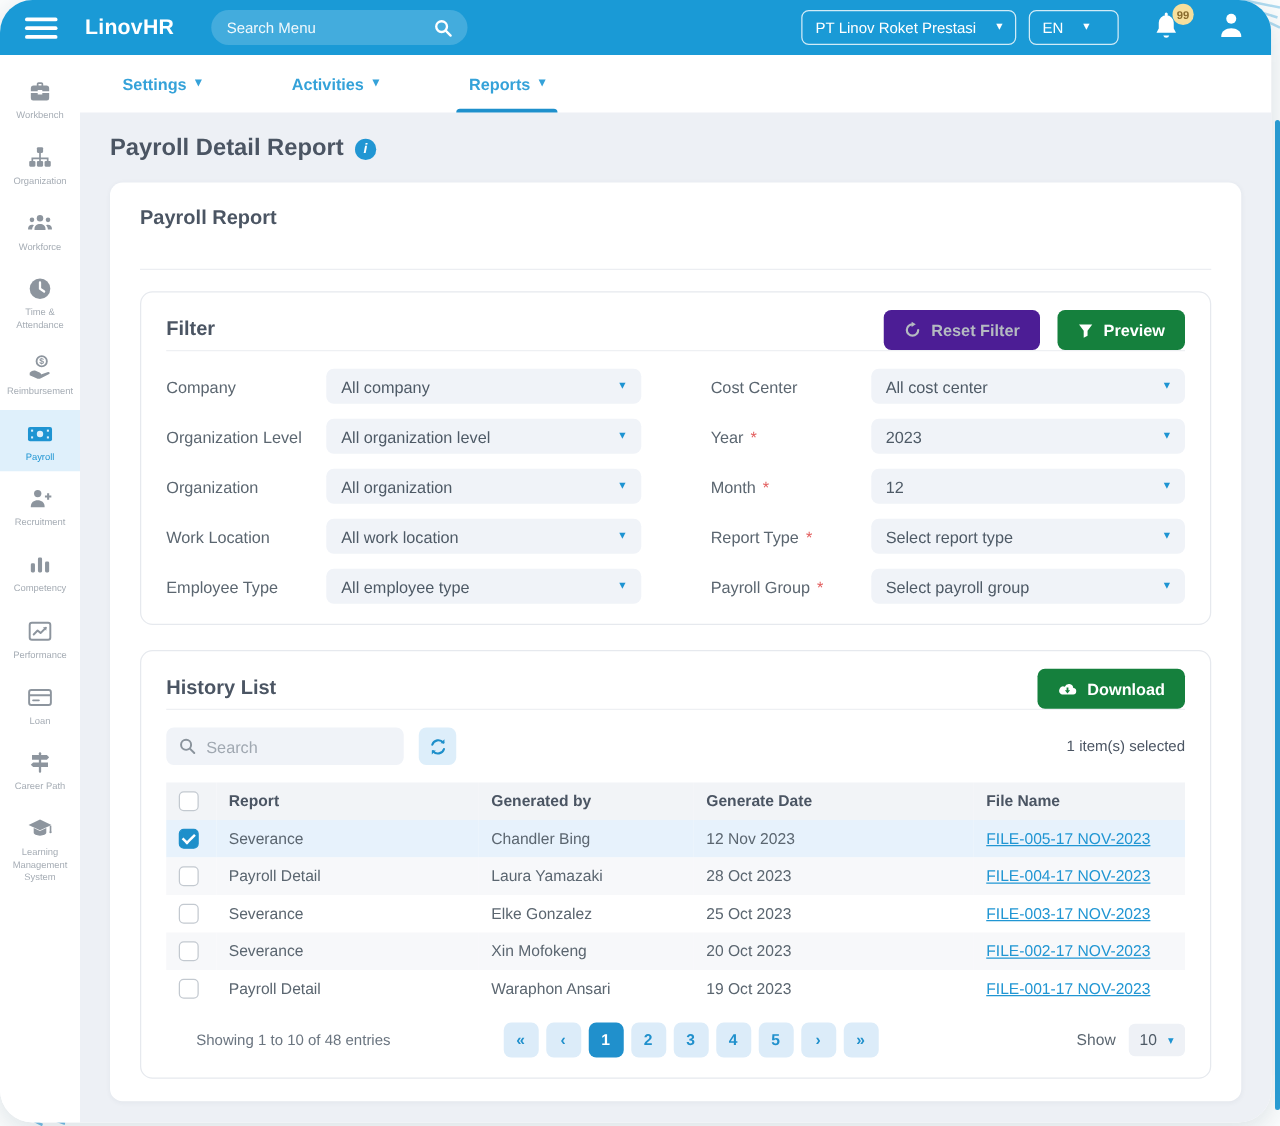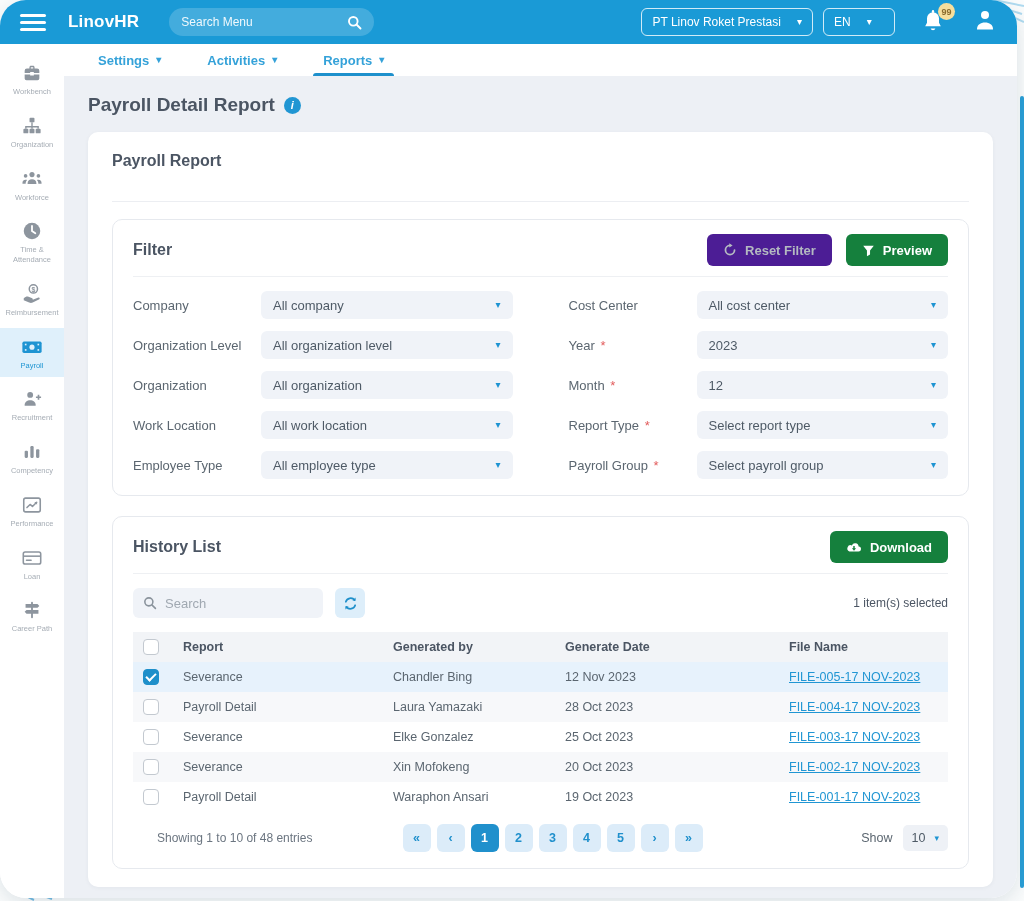--- a/index.html
+++ b/index.html
@@ -42,22 +42,22 @@
   
   .body-row { display:flex; height:854px; }
   .sidebar { width:64px; background:#fff; padding-top:10px; flex-shrink:0; overflow:hidden; }
   .side-item { width:100%; text-align:center; padding:8px 3px 7px; margin-bottom:3px;
     color:#a6adb5; font-size:7.5px; line-height:1.3; cursor:pointer; }
   .side-item svg { display:block; margin:0 auto 3px; color:#8d959e; }
   .side-item.active { background:#dff0fb; color:#2196d3; }
   .side-item.active svg { color:#1e94d2; }
 
   .main { flex:1; display:flex; flex-direction:column; min-width:0; }
-  .tabbar { height:32px; background:#fff; display:flex; align-items:center;
-    padding-left:34px; gap:46px; flex-shrink:0; }
+  .tabbar { height:46px; background:#fff; display:flex; align-items:center;
+    padding-left:34px; gap:72px; flex-shrink:0; }
   .tab { position:relative; height:100%; display:flex; align-items:center; gap:7px;
     color:#35a2d9; font-size:13px; font-weight:600; cursor:pointer; }
   .tab .caret { color:#35a2d9; }
   .tab.active::after { content:''; position:absolute; left:-10px; right:-10px; bottom:0;
     height:3px; background:#1e90cc; border-radius:3px 3px 0 0; }
 
   .content { flex:1; background:#edf0f5; padding:14px 24px 20px; overflow:hidden; }
   .page-title-row { display:flex; align-items:center; gap:9px; margin:4px 0 16px; }
   .page-title { font-size:19px; font-weight:700; color:#4b5563; }
   .info-icon { width:17px; height:17px; border-radius:50%; background:#2196d3; color:#fff;
@@ -65,21 +65,21 @@
     cursor:pointer; font-style:italic; }
 
   
   .card { background:#fff; border-radius:10px; padding:20px 24px 18px;
     box-shadow:0 1px 4px rgba(40,60,80,.05); }
   .card-title { font-size:16px; font-weight:700; color:#4b5563; padding-bottom:31px;
     border-bottom:1px solid #eceef2; margin-bottom:17px; }
 
   .section-box { border:1px solid #e6e9ee; border-radius:10px; padding:14px 20px 16px; }
   .section-head { display:flex; align-items:center; justify-content:space-between;
-    padding-bottom:10px; border-bottom:1px solid #eef0f3; margin-bottom:14px; min-height:32px;gap:17px; }
+    border-bottom:1px solid #eef0f3; margin-bottom:14px; min-height:32px;gap:17px; }
   .section-title { font-size:16px; font-weight:700; color:#4b5563; }
   .btn { height:32px; border:none; border-radius:6px; font-size:13px; font-weight:600;
     display:inline-flex; align-items:center; gap:8px; padding:0 16px; cursor:pointer;
     font-family:"Liberation Sans", sans-serif; }
   .btn-disabled { background:#4c1d95; color:#b4bac1; cursor:default; }
   .btn-primary { background:#15803d; color:#fff; }
   .head-btns { display:flex; gap:14px; }
 
   .fields-grid { display:grid; grid-template-columns:1fr 1fr; column-gap:56px; row-gap:12px;margin-top:12px; }
   .field { display:flex; align-items:center; }
@@ -294,20 +294,29 @@
 
       <div class="side-item">
         <svg width="22" height="22" viewBox="0 0 24 24" fill="currentColor">
           <rect x="11" y="3" width="2" height="18" rx="1"></rect>
           <path d="M5 5.5h13l2 2-2 2H5z"></path>
           <path d="M19 12h-13l-2 2 2 2h13z"></path>
         </svg>
         <span>Career Path</span>
       </div>
 
+      <div class="side-item">
+        <svg width="22" height="22" viewBox="0 0 24 24" fill="currentColor">
+          <path d="M12 4 22 8.7 12 13.4 2 8.7z"></path>
+          <path d="M6.5 11.3v4c0 1.5 2.5 2.7 5.5 2.7s5.5-1.2 5.5-2.7v-4l-5.5 2.6z"></path>
+          <path d="M21.2 9.3v5" stroke="currentColor" stroke-width="1.4"></path>
+          <circle cx="21.2" cy="15" r="1"></circle>
+        </svg>
+        <span>Learning Management System</span>
+      </div>
     </div>
 
     <div class="main">
       <div class="tabbar">
         <div class="tab">
           <span>Settings</span>
           <span class="caret">▾</span>
         </div>
         <div class="tab">
           <span>Activities</span>

